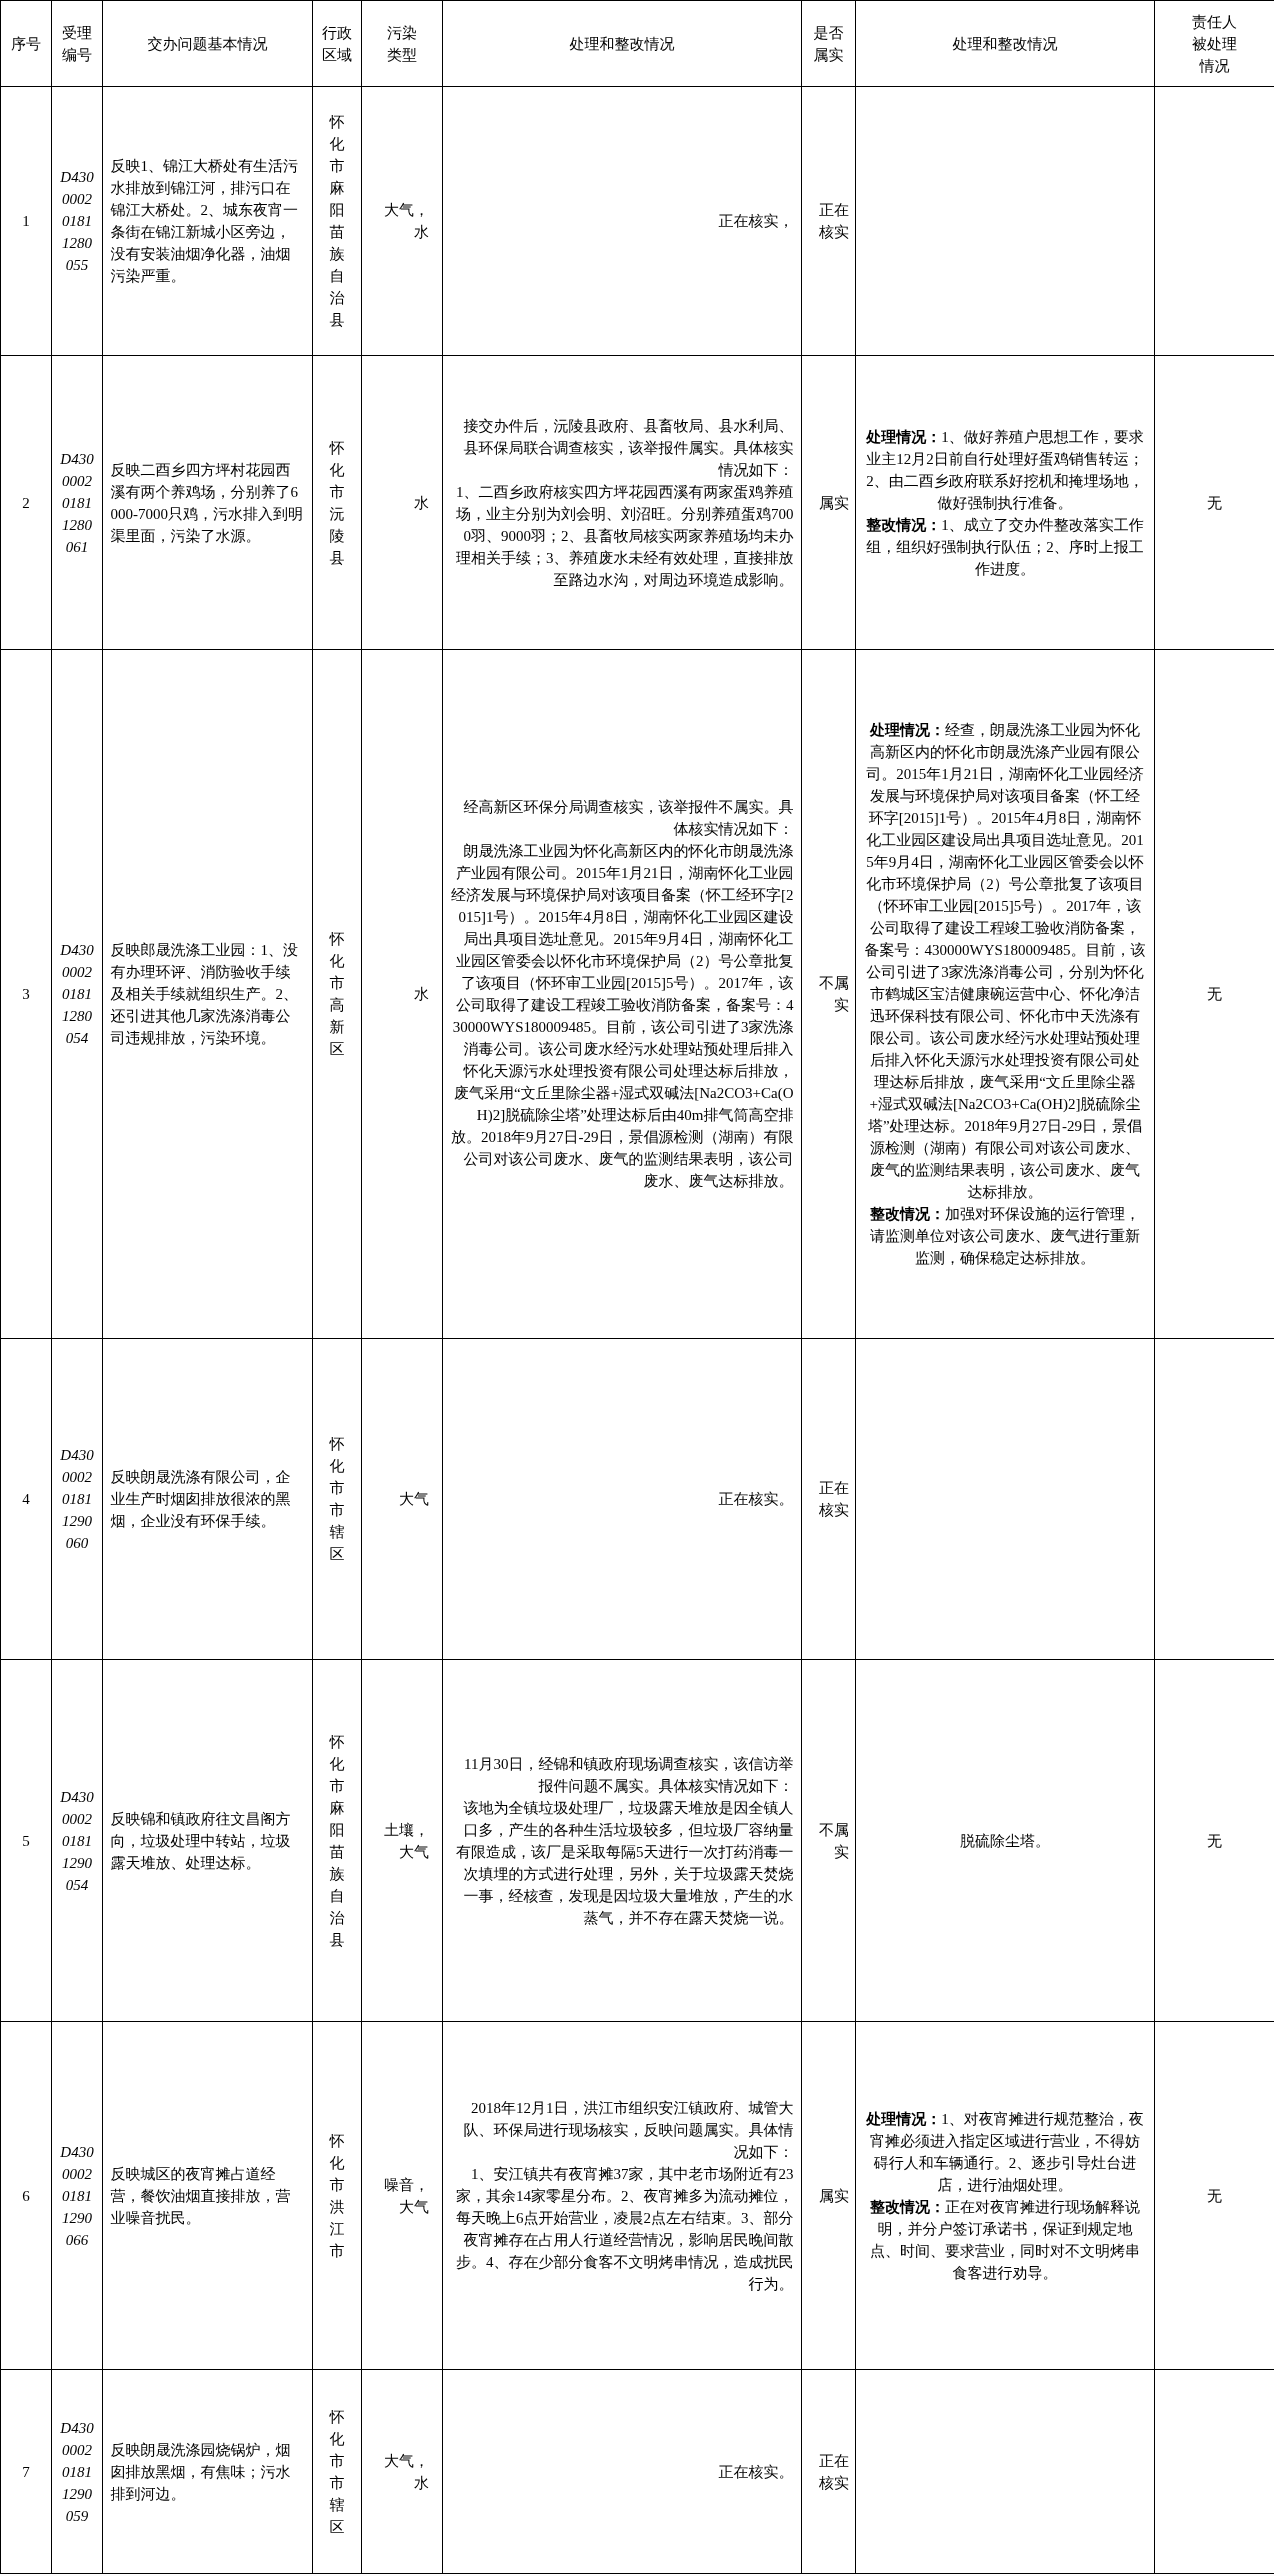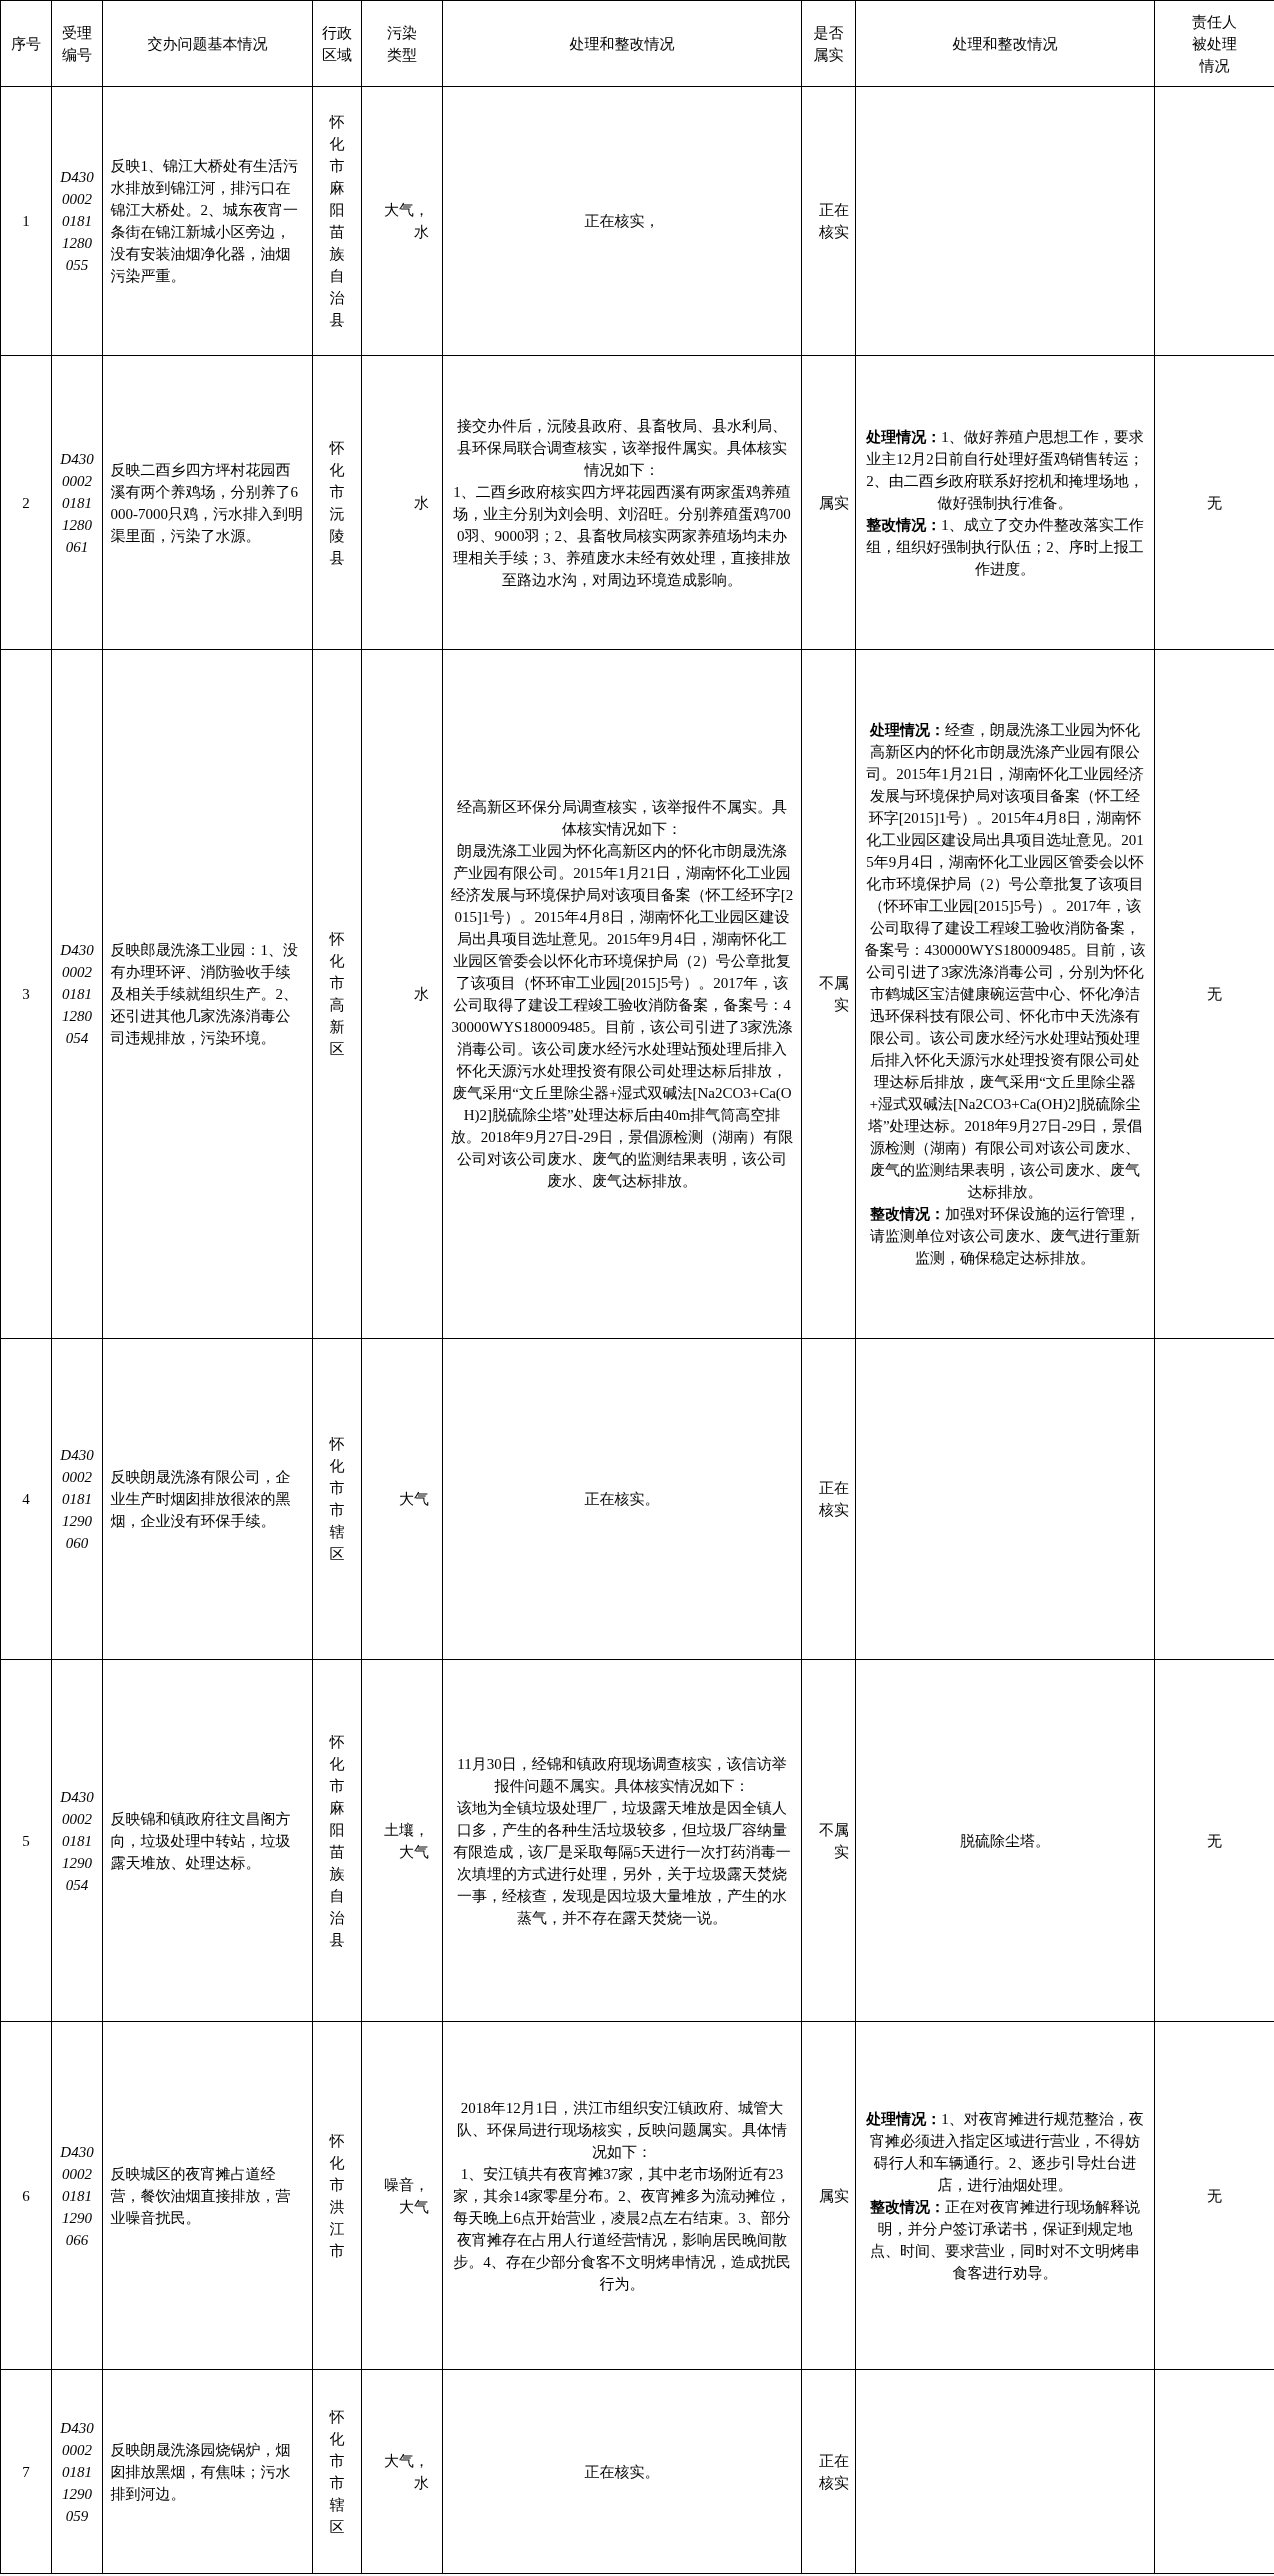--- a/index.html
+++ b/index.html
@@ -21,21 +21,21 @@
   tbody tr:nth-child(4){height:321px;}
   tbody tr:nth-child(5){height:362px;}
   tbody tr:nth-child(6){height:348px;}
   tbody tr:nth-child(7){height:204px;}
   th{font-weight:bold;text-align:center;white-space:pre-line;padding:0 1.5px;}
   .c-index{text-align:center;}
   .c-no{text-align:center;white-space:pre-line;font-style:italic;}
   .c-problem{text-align:left;padding:0 7.5px;margin-left:12px;}
   .c-region{text-align:center;padding:0 14px;}
   .c-pollution{text-align:right;padding:0 13px;}
-  .c-invest{text-align:center;padding:0 7.5px;white-space:pre-line;}
+  .c-invest{text-align:right;padding:0 7.5px;white-space:pre-line;}
   .c-verified{text-align:right;padding:0 6px;}
   .c-handling{text-align:center;padding:0 7.5px;}
   .c-account{text-align:center;white-space:pre-line;}
   .bd{font-weight:bold;}
   .hseg .lbl{font-weight:bold;}
 </style>
 </head>
 <body>
 
 <table class="doc">

